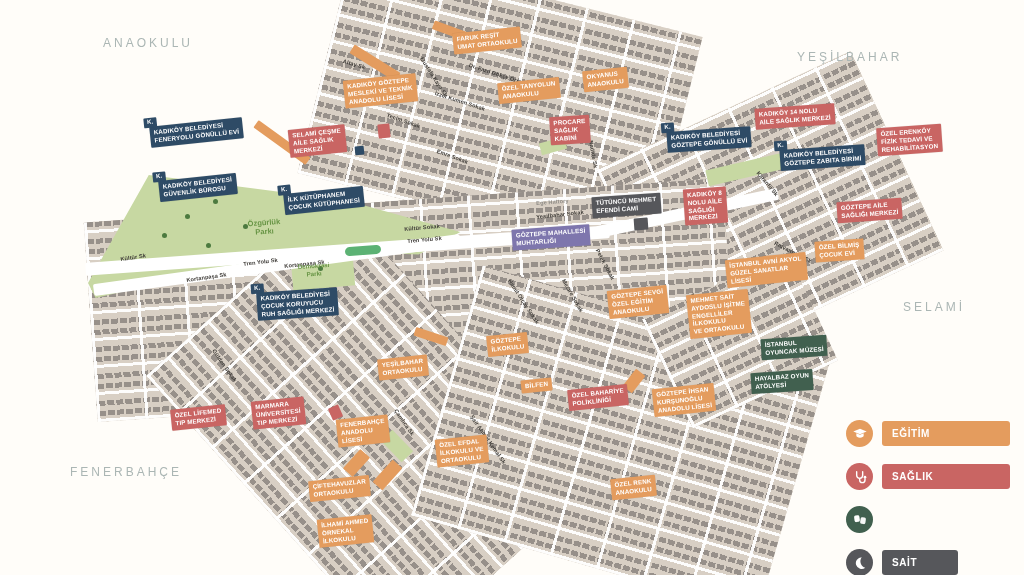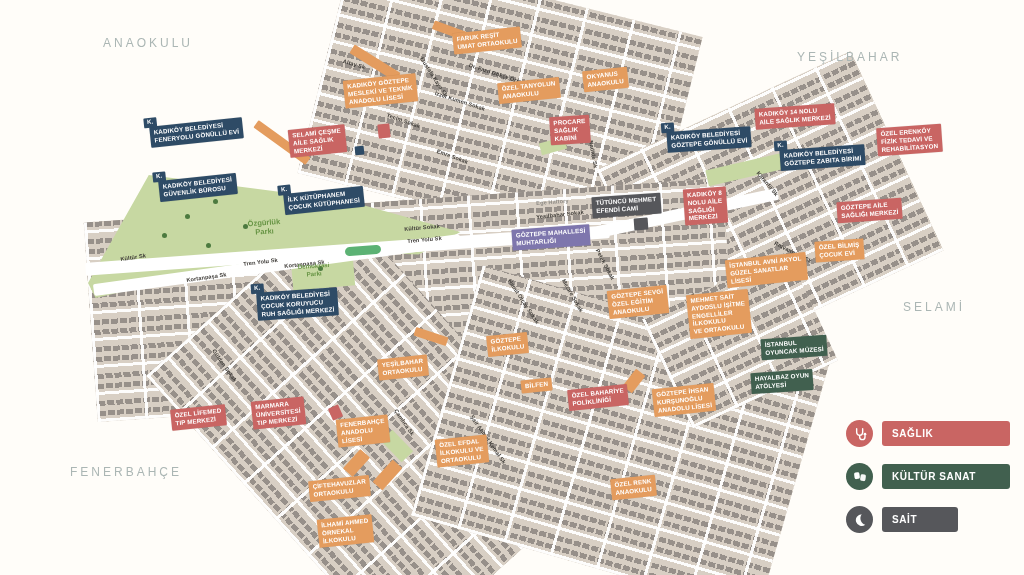--- a/index.html
+++ b/index.html
@@ -286,37 +286,45 @@
       </div>
     </div>
   <div id="region-layer">
       <div class="region" style="left: 103px; top: 36px; color: rgb(171, 182, 180);">ANAOKULU</div>
       <div class="region" style="left: 797px; top: 50px; color: rgb(171, 182, 180);">YEŞİLBAHAR</div>
       <div class="region" style="left: 903px; top: 300px; color: rgb(171, 182, 180);">SELAMİ</div>
       <div class="region" style="left: 70px; top: 465px; color: rgb(171, 182, 180);">FENERBAHÇE</div>
     </div>
   <div id="legend">
       <div class="lrow">
+        <div class="lcirc" style="background: rgb(228, 156, 94);">
+          <svg viewBox="0 0 24 24">
+            <path d="M12 4 2 8.2l10 4.2 10-4.2z" fill="#fff"></path>
+            <path d="M6.5 11v3.6c0 1.6 2.5 2.9 5.5 2.9s5.5-1.3 5.5-2.9V11l-5.5 2.3z" fill="#fff"></path>
+          </svg>
+        </div>
+        <div class="lbar" style="background: rgb(228, 156, 94); width: 128px;">EĞİTİM</div>
+      </div>
+      <div class="lrow">
         <div class="lcirc" style="background: rgb(201, 101, 99);">
           <svg viewBox="0 0 24 24" fill="none" stroke="#fff" stroke-width="2.1" stroke-linecap="round">
             <path d="M7 4v5.5a4.5 4.5 0 0 0 9 0V4"></path>
             <path d="M11.5 14v2.5a4 4 0 0 0 8 0v-2"></path>
             <circle cx="19.5" cy="12.2" r="2" fill="#fff" stroke="none"></circle>
           </svg>
         </div>
         <div class="lbar" style="background: rgb(201, 101, 99); width: 128px;">SAĞLIK</div>
       </div>
       <div class="lrow">
         <div class="lcirc" style="background: rgb(65, 96, 79);">
           <svg viewBox="0 0 24 24" fill="#fff">
             <rect x="3.5" y="5" width="8" height="10" rx="2.5" transform="rotate(-8 7.5 10)"></rect>
             <rect x="12.5" y="8" width="8" height="10" rx="2.5" transform="rotate(8 16.5 13)" opacity=".95"></rect>
           </svg>
         </div>
-        <div class="lbar" style="background: rgb(65, 96, 79); width: 128px;">KÜLTÜR SANAT</div>
       </div>
       <div class="lrow">
         <div class="lcirc" style="background: rgb(86, 87, 91);">
           <svg viewBox="0 0 24 24" fill="#fff">
             <path d="M14.5 3.5a8.8 8.8 0 1 0 5.4 15.8A10.3 10.3 0 0 1 14.5 3.5z"></path>
           </svg>
         </div>
         <div class="lbar" style="background: rgb(86, 87, 91); width: 76px;">SAİT</div>
       </div>
     </div>

